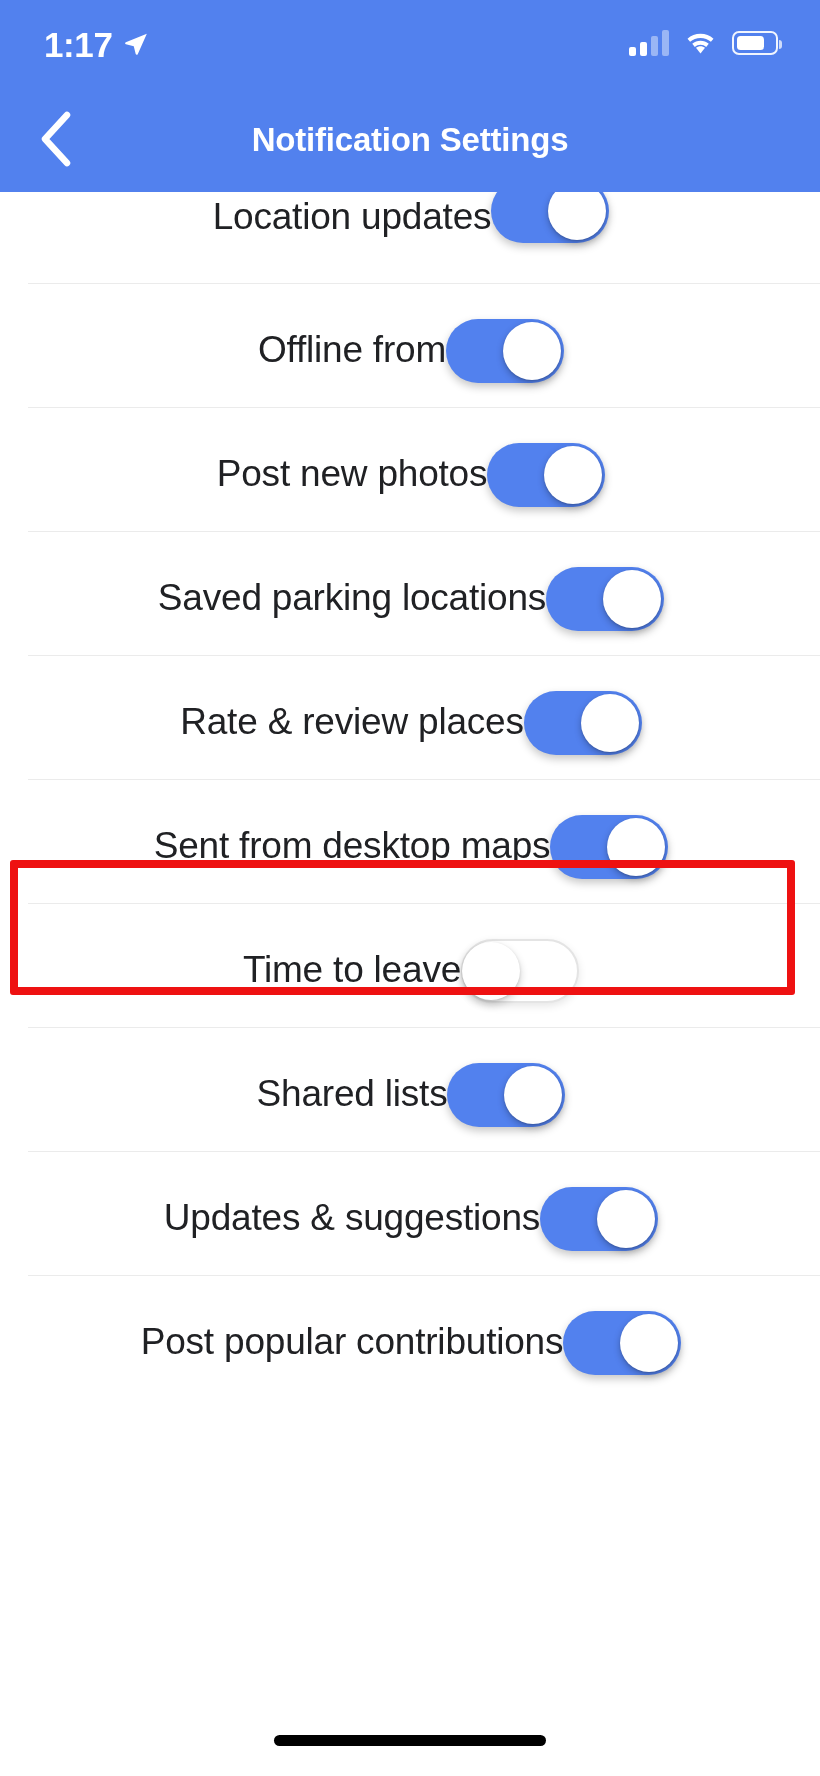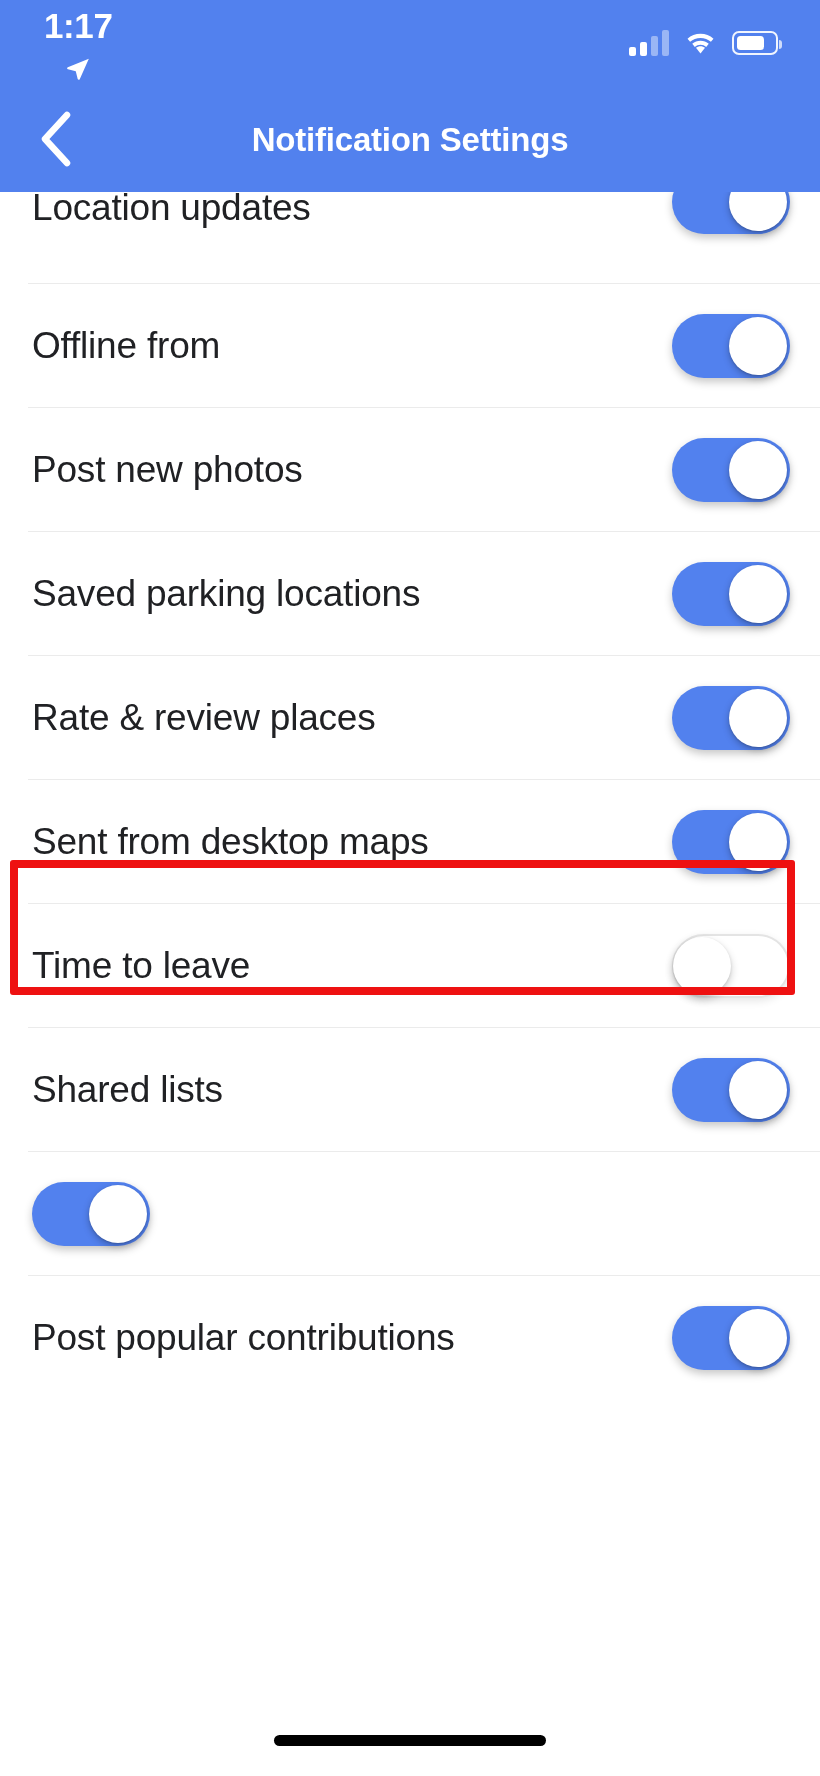--- a/index.html
+++ b/index.html
@@ -47,21 +47,20 @@
     display: flex;
     align-items: center;
     justify-content: space-between;
     padding: 0 42px 0 44px;
     box-sizing: border-box;
   }
   .status-left {
     display: flex;
     align-items: center;
     gap: 11px;
-    flex-direction: column;
   }
   .status-time {
     color: #ffffff;
     font-size: 35px;
     font-weight: bold;
     letter-spacing: -0.4px;
     line-height: 1;
     padding-top: 3px;
   }
   .loc-arrow {
@@ -164,22 +163,22 @@
     top: 192px;
     left: 0;
     width: 820px;
     background: #ffffff;
   }
   .row {
     position: relative;
     height: 124px;
     display: flex;
     align-items: center;
-    justify-content: space-between;
-    padding: 0 30px 0 32px;
+    justify-content: center;
+    padding: 9px 30px 0 32px;
     box-sizing: border-box;
     background: #ffffff;
   }
   
   .row::after {
     content: "";
     position: absolute;
     left: 28px;
     right: 0;
     bottom: 0;
@@ -375,20 +374,21 @@
         </div>
       </div>
       <div class="row">
         <div class="row-label">Shared lists</div>
         <div class="switch on" role="switch" aria-checked="true">
           <span class="track" style="background: rgb(82, 129, 238);"></span>
           <span class="knob"></span>
         </div>
       </div>
       <div class="row">
+        <div class="row-label">Updates &amp; suggestions</div>
         <div class="switch on" role="switch" aria-checked="true">
           <span class="track" style="background: rgb(82, 129, 238);"></span>
           <span class="knob"></span>
         </div>
       </div>
       <div class="row no-divider">
         <div class="row-label">Post popular contributions</div>
         <div class="switch on" role="switch" aria-checked="true">
           <span class="track" style="background: rgb(82, 129, 238);"></span>
           <span class="knob"></span>

